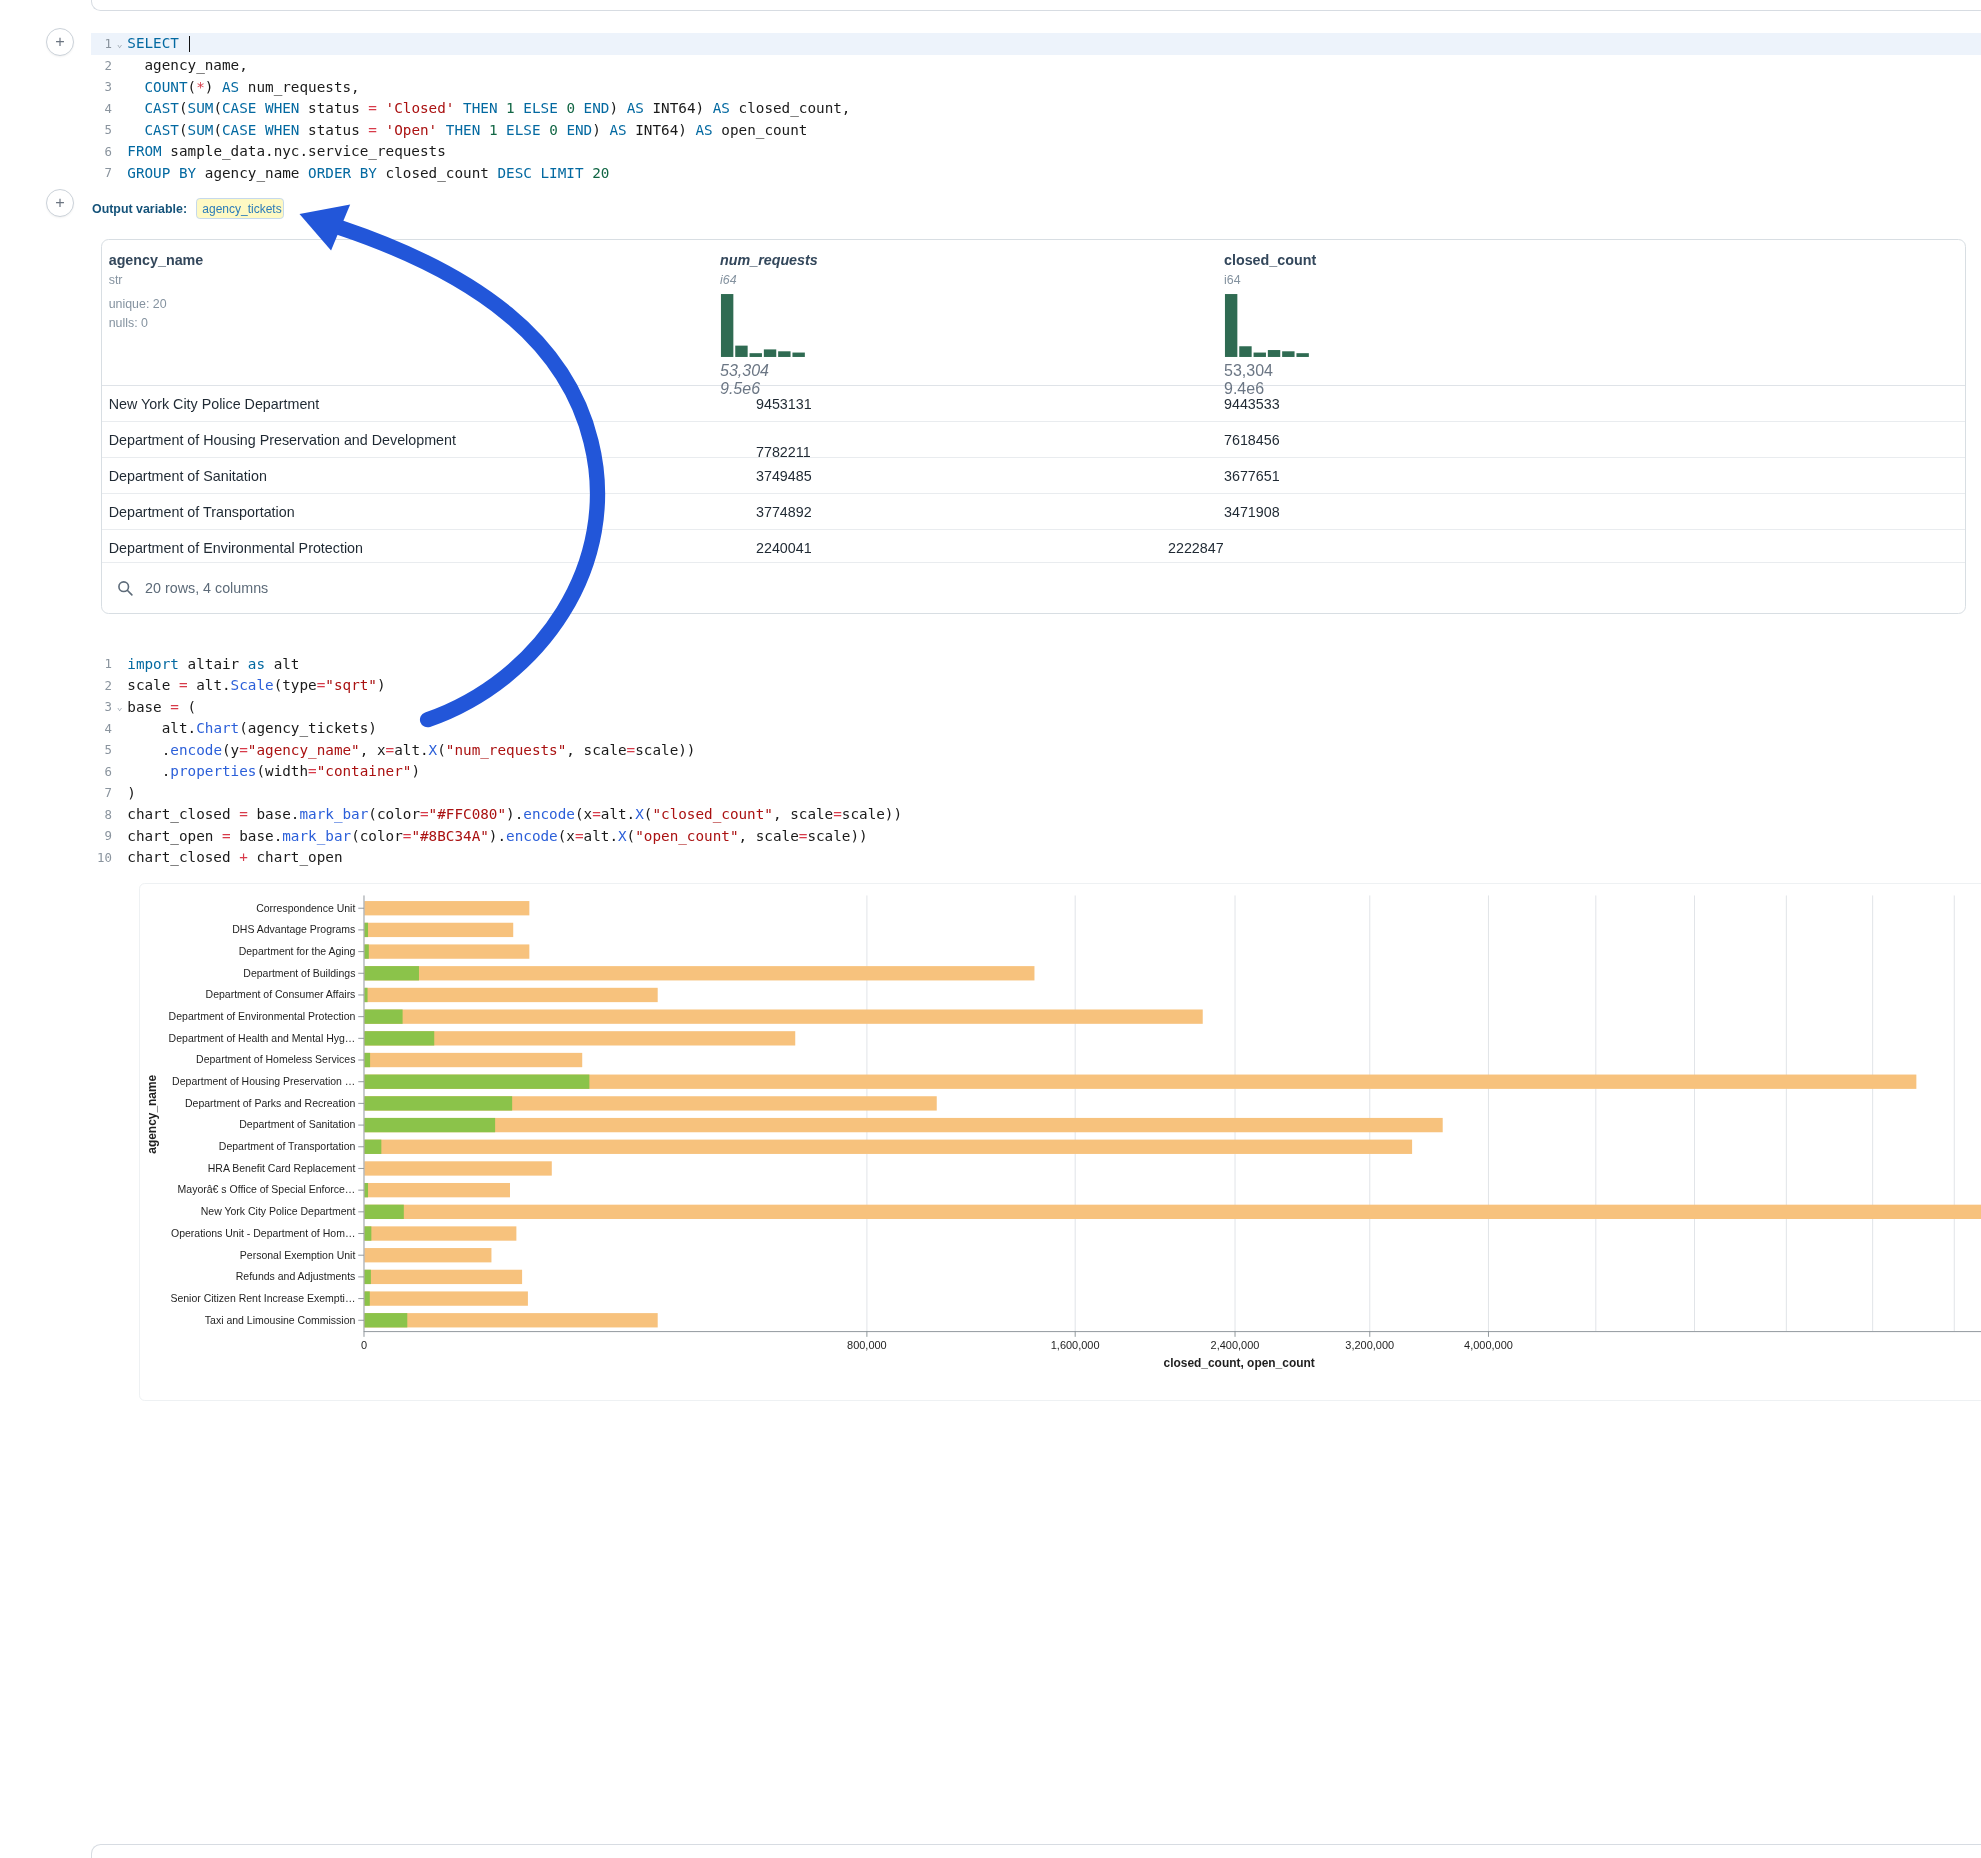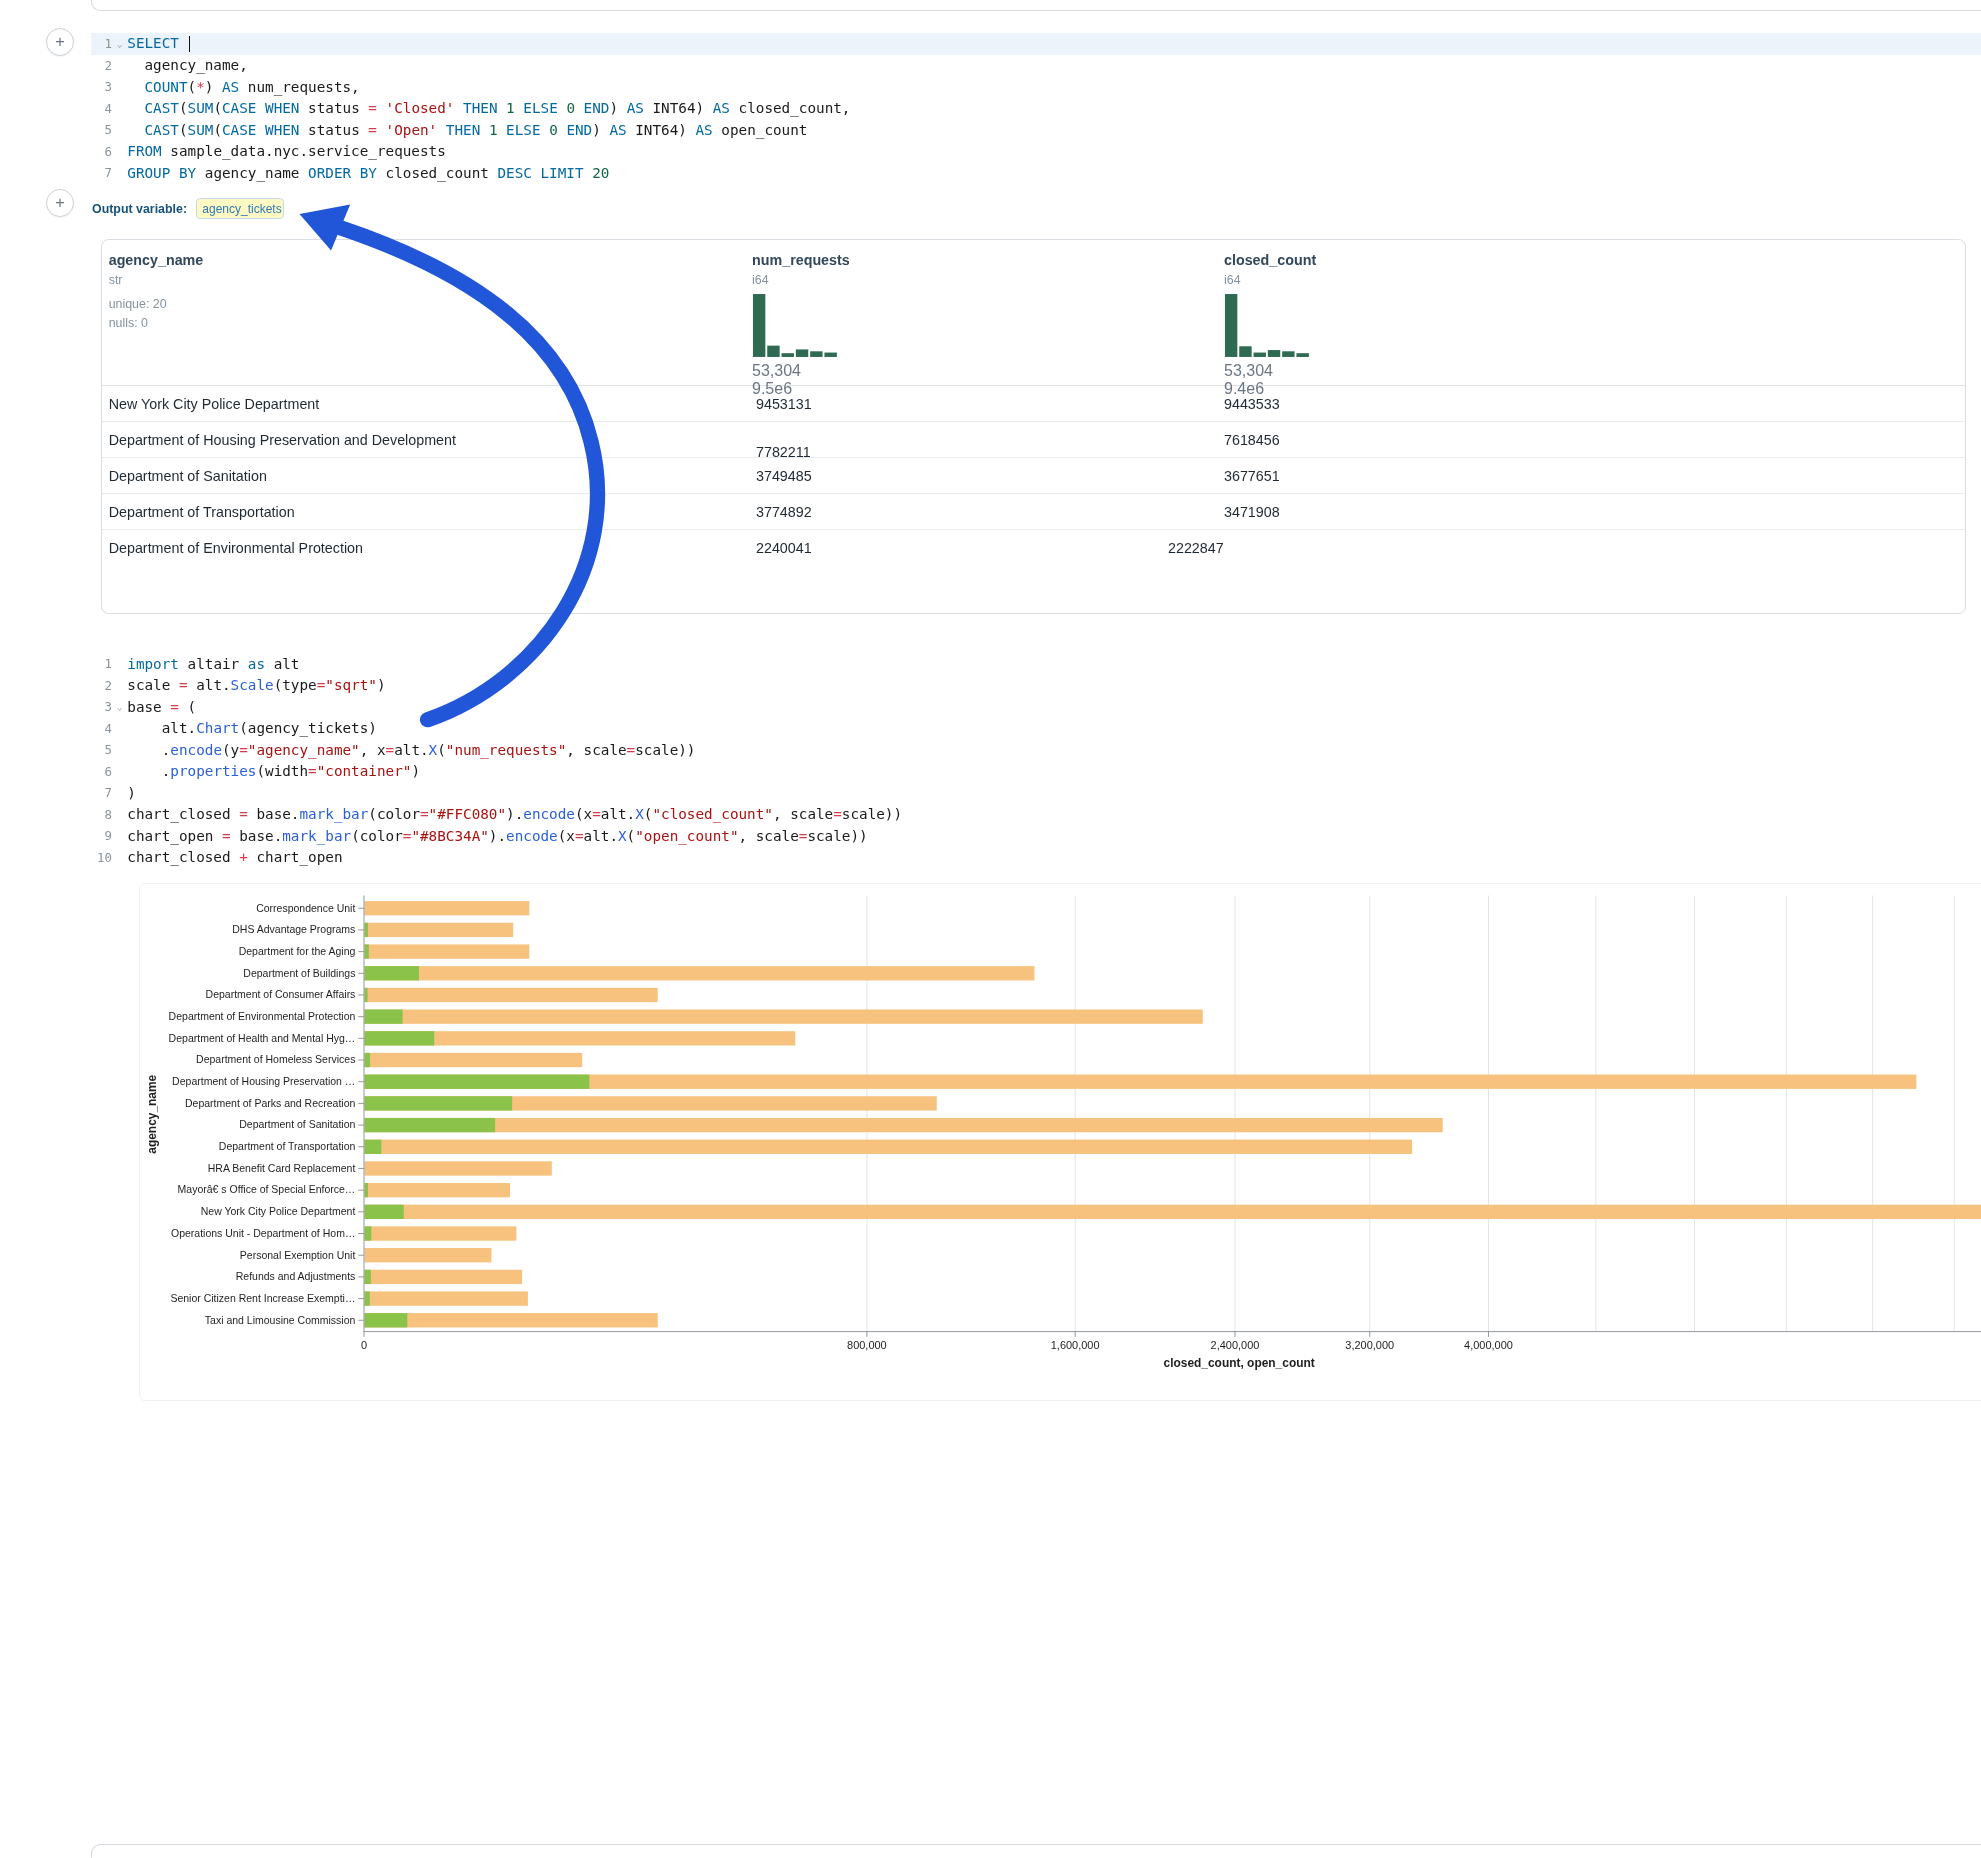--- a/index.html
+++ b/index.html
@@ -91,21 +91,21 @@
   </div>
 
   <div class="table-card">
     <div id="t-header" class="t-header">
         <div class="t-col" style="left: 6.7px;">
           <div class="t-col-name">agency_name</div>
           <div class="t-col-type">str</div>
           <div class="t-stat" style="top: 57px;">unique: 20</div>
           <div class="t-stat" style="top: 76px;">nulls: 0</div>
         </div>
-        <div class="t-col" style="left: 650px;">
+        <div class="t-col" style="left: 618px; font-style: italic;">
           <div class="t-col-name">num_requests</div>
           <div class="t-col-type">i64</div>
           <svg class="t-hist" width="143" height="63" viewBox="0 0 150 66">
             <rect x="1" y="0" width="13" height="66" fill="#2F6B52"></rect>
             <rect x="16" y="54.12" width="13" height="11.88" fill="#2F6B52"></rect>
             <rect x="31" y="62.04" width="13" height="3.96" fill="#2F6B52"></rect>
             <rect x="46" y="58.08" width="13" height="7.92" fill="#2F6B52"></rect>
             <rect x="61" y="60.06" width="13" height="5.94" fill="#2F6B52"></rect>
             <rect x="76" y="61.38" width="13" height="4.62" fill="#2F6B52"></rect>
           </svg>
@@ -151,20 +151,27 @@
           <span class="t-cell" style="left: 6.7px;">Department of Transportation</span>
           <span class="t-cell" style="left: 654px;">3774892</span>
           <span class="t-cell" style="left: 1122px;">3471908</span>
         </div>
         <div class="t-row">
           <span class="t-cell" style="left: 6.7px;">Department of Environmental Protection</span>
           <span class="t-cell" style="left: 654px;">2240041</span>
           <span class="t-cell" style="left: 1066px;">2222847</span>
         </div>
       </div>
+    <div class="t-footer">
+      <svg width="16.3" height="16.3" viewBox="0 0 17 17">
+        <circle cx="7" cy="7" r="5" fill="none" stroke="#5d6b79" stroke-width="1.7"></circle>
+        <line x1="11" y1="11" x2="15.5" y2="15.5" stroke="#5d6b79" stroke-width="1.7" stroke-linecap="round"></line>
+      </svg>
+      <span>20 rows, 4 columns</span>
+    </div>
   </div>
 
   <div id="py-editor" class="editor editor-py">
       <div class="code-line"><span class="ln">1</span><span class="fold"></span><span class="code"><span class="kw">import</span><span class="pl"> altair </span><span class="kw">as</span><span class="pl"> alt</span></span></div>
       <div class="code-line"><span class="ln">2</span><span class="fold"></span><span class="code"><span class="pl">scale </span><span class="op">=</span><span class="pl"> alt.</span><span class="fn">Scale</span><span class="pl">(type</span><span class="op">=</span><span class="str">"sqrt"</span><span class="pl">)</span></span></div>
       <div class="code-line"><span class="ln">3</span><span class="fold">⌄</span><span class="code"><span class="pl">base </span><span class="op">=</span><span class="pl"> (</span></span></div>
       <div class="code-line"><span class="ln">4</span><span class="fold"></span><span class="code"><span class="pl">    alt.</span><span class="fn">Chart</span><span class="pl">(agency_tickets)</span></span></div>
       <div class="code-line"><span class="ln">5</span><span class="fold"></span><span class="code"><span class="pl">    .</span><span class="fn">encode</span><span class="pl">(y</span><span class="op">=</span><span class="str">"agency_name"</span><span class="pl">, x</span><span class="op">=</span><span class="pl">alt.</span><span class="fn">X</span><span class="pl">(</span><span class="str">"num_requests"</span><span class="pl">, scale</span><span class="op">=</span><span class="pl">scale))</span></span></div>
       <div class="code-line"><span class="ln">6</span><span class="fold"></span><span class="code"><span class="pl">    .</span><span class="fn">properties</span><span class="pl">(width</span><span class="op">=</span><span class="str">"container"</span><span class="pl">)</span></span></div>
       <div class="code-line"><span class="ln">7</span><span class="fold"></span><span class="code"><span class="pl">)</span></span></div>

